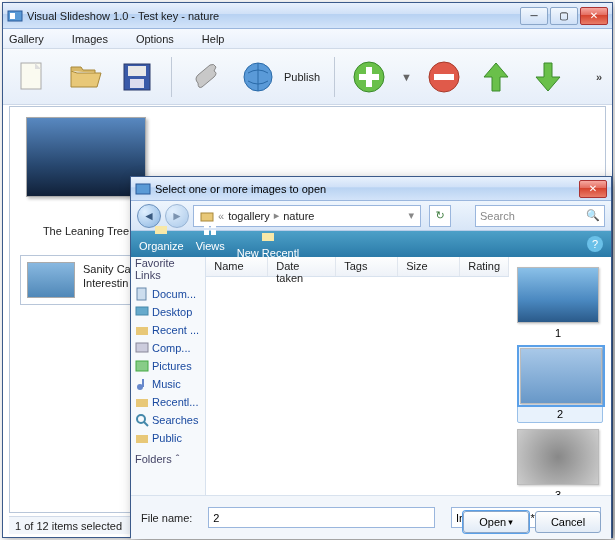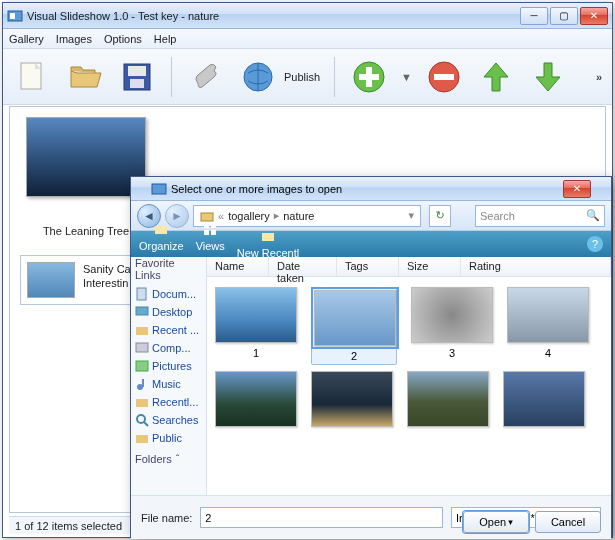--- a/index.html
+++ b/index.html
@@ -4,67 +4,67 @@
 <style>
   * { box-sizing: border-box; margin: 0; padding: 0; font-family: "Segoe UI", Tahoma, sans-serif; font-size: 11px; }
   body { width: 615px; height: 540px; background: #fff; overflow: hidden; position: relative; }
   .window { position: absolute; border: 1px solid #3b5a8a; background: #fff; box-shadow: 2px 2px 8px rgba(0,0,0,0.3); }
   .titlebar { height: 26px; background: linear-gradient(to bottom, #e8f1fc, #cfe0f7 45%, #b8d2f2 46%, #d3e4f9); display: flex; align-items: center; padding: 0 4px; border-bottom: 1px solid #9ab6dd; }
   .titlebar .icon { width: 16px; height: 16px; margin-right: 4px; }
   .titlebar .title { flex: 1; color: #1a1a1a; }
   .winbtns { display: flex; gap: 2px; }
   .winbtn { width: 28px; height: 18px; border: 1px solid #8aa6c9; background: linear-gradient(to bottom,#f2f7fd,#cfe0f7); border-radius: 2px; display:flex; align-items:center; justify-content:center; font-size:10px; }
   .winbtn.close { background: linear-gradient(to bottom,#f7a8a0,#e36b5e 45%,#d6442f 46%,#e97c68); border-color:#a33; color:#fff; }
-  .menubar { height: 20px; background: linear-gradient(to bottom,#f6f9fe,#e8f0fb); display:flex; align-items:center; padding:0 6px; gap:12px; border-bottom:1px solid #d0dae8; }
+  .menubar { height: 20px; background: linear-gradient(to bottom,#f6f9fe,#e8f0fb); display:flex; align-items:center; padding:0 6px; gap:28px; border-bottom:1px solid #d0dae8; }
   .menubar span { color:#222; }
   .toolbar { height: 56px; background: linear-gradient(to bottom,#f7fafd,#e6eef9); display:flex; align-items:center; padding:0 10px; gap:12px; border-bottom:1px solid #cdd8e8; }
   .tbtn { width:40px; height:40px; display:flex; align-items:center; justify-content:center; }
   .tbtn svg { width:36px; height:36px; }
   .divider { width:1px; height:40px; background:#c0cad8; margin:0 2px; }
   .publish-txt { color:#222; margin-left:-6px; }
   .content { position:absolute; top:103px; left:6px; right:6px; bottom:24px; border:1px solid #b8c6d9; background:#fff; overflow:hidden; }
   .thumbs { display:flex; gap:30px; padding:14px 16px; }
   .thumb { width:120px; text-align:center; }
   .thumb .frame { width:120px; height:80px; border:1px solid #aaa; box-shadow:2px 2px 3px rgba(0,0,0,0.25); background:linear-gradient(to bottom,#6aa0d8,#3a6ea8 60%,#2a4a6a); position:relative; overflow:hidden; }
   .thumb.sel .frame { outline:3px solid #7ab6f0; outline-offset:2px; }
   .cap { margin-top:28px; font-size:11px; color:#222; white-space:nowrap; overflow:hidden; text-overflow:ellipsis; }
   .thumbs2 { display:flex; gap:30px; padding:10px 16px; }
   .detail { margin:8px 10px; border:1px solid #b8c6d9; padding:6px; display:flex; gap:8px; }
   .detail .mini { width:48px; height:36px; border:1px solid #aaa; background:linear-gradient(to bottom,#88b8e0,#5088b8); }
   .detail .txt { flex:1; color:#222; line-height:1.3; }
   .statusbar { position:absolute; left:6px; right:6px; bottom:3px; height:18px; display:flex; align-items:center; padding:0 6px; color:#222; background:#f2f6fb; border-top:1px solid #d0dae8; }
 
   
   .dialog { position:absolute; left:130px; top:176px; width:482px; height:362px; border:1px solid #3b5a8a; box-shadow:4px 4px 12px rgba(0,0,0,0.35); background:#fff; }
-  .dlg-title { height:24px; background:linear-gradient(to bottom,#e8f1fc,#cfe0f7 45%,#b8d2f2 46%,#d3e4f9); display:flex; align-items:center; padding:0 20px; border-bottom:1px solid #9ab6dd; }
+  .dlg-title { height:24px; background:linear-gradient(to bottom,#e8f1fc,#cfe0f7 45%,#b8d2f2 46%,#d3e4f9); display:flex; align-items:center; padding:0 4px; border-bottom:1px solid #9ab6dd; }
   .navbar { height:30px; background:linear-gradient(to bottom,#eef5fd,#d8e6f7); display:flex; align-items:center; padding:0 6px; gap:4px; border-bottom:1px solid #b8cde8; }
   .navbtn { width:24px; height:24px; border-radius:50%; background:radial-gradient(circle at 30% 30%,#e0f0ff,#8ab4e0); border:1px solid #6a90bc; display:flex; align-items:center; justify-content:center; color:#3a5a80; font-size:12px; }
   .crumb { flex:1; height:22px; border:1px solid #9ab6dd; background:#fff; display:flex; align-items:center; padding:0 6px; gap:4px; color:#222; }
   .crumb .sep { color:#888; }
   .refresh { width:22px; height:22px; border:1px solid #9ab6dd; background:#fff; display:flex; align-items:center; justify-content:center; color:#3a7a3a; margin-left:4px; }
   .search { width:130px; height:22px; border:1px solid #9ab6dd; background:#fff; display:flex; align-items:center; padding:0 4px; color:#888; margin-left:20px; }
   .orgbar { height:26px; background:linear-gradient(to bottom,#4da0c8,#2a7aa8); display:flex; align-items:center; padding:0 8px; gap:12px; color:#fff; }
   .orgbar .item { display:flex; align-items:center; gap:4px;flex-direction:column; }
   .orgbar .help { margin-left:auto; width:16px; height:16px; border-radius:50%; background:#6ac0e8; display:flex; align-items:center; justify-content:center; }
   .dlg-body { display:flex; height:238px; }
   .favs { width:76px; background:#f6f9fc; border-right:1px solid #d8e2ee; padding:0 4px; overflow:hidden; }
   .favs .hdr { color:#446; margin-bottom:4px; font-size:11px; }
   .favs .link { display:flex; align-items:center; gap:3px; color:#1a4aa0; padding:2px 0; white-space:nowrap; overflow:hidden; }
   .favs .link svg { width:14px; height:14px; flex-shrink:0; }
   .favs .folders { margin-top:6px; color:#446; display:flex; align-items:center; gap:4px; }
-  .listpane { flex:1; display:flex; flex-direction:column; }
+  .listpane { flex:1; display:flex; }
   .cols { height:20px; background:linear-gradient(to bottom,#fdfefe,#eef2f8); border-bottom:1px solid #d8e2ee; display:flex; }
   .cols span { padding:3px 8px; border-right:1px solid #e0e6ee; color:#222; }
   .grid { flex:1; padding:10px 8px; display:flex; flex-wrap:wrap; gap:6px 14px; overflow:hidden; align-content:flex-start; }
   .gitem { width:82px; text-align:center; }
   .gframe { width:82px; height:56px; border:1px solid #bbb; background:linear-gradient(to bottom,#8ac0e8,#4a88c0 60%,#2a5a8a); box-shadow:1px 1px 2px rgba(0,0,0,0.2); }
   .gitem.sel .gframe { outline:2px solid #5aa0e8; background-color:#dbeafe; outline-offset:1px; }
   .gitem.sel { background:#e8f2fc; border:1px solid #9ac0e8; border-radius:2px; padding:2px; width:86px; }
   .gitem .lbl { margin-top:4px; }
-  .dlg-foot { height:44px; border-top:1px solid #d8e2ee; background:#f2f6fb; display:flex; align-items:center; padding:4px 10px; gap:8px; }
+  .dlg-foot { height:44px; border-top:1px solid #d8e2ee; background:#f2f6fb; display:flex; align-items:center; padding:4px 10px; gap:16px; }
   .dlg-foot label { color:#222; }
   .dlg-foot .fname { flex:1; height:21px; border:1px solid #9ab6dd; background:#fff; padding:0 4px; }
   .dlg-foot .ftype { width:150px; height:21px; border:1px solid #9ab6dd; background:#fff; padding:0 4px; font-size:10px; display:flex; align-items:center; justify-content:space-between; }
   .dbtns { display:flex; gap:6px; }
   .dbtn { width:66px; height:22px; border:1px solid #8aa6c9; background:linear-gradient(to bottom,#fefefe,#e2ebf6); border-radius:3px; display:flex; align-items:center; justify-content:center; }
   .dbtn.primary { box-shadow:0 0 0 1px #5aa0e8; }
   .chev { font-size:9px; margin-left:2px; }
 </style>
 </head>
 <body>

